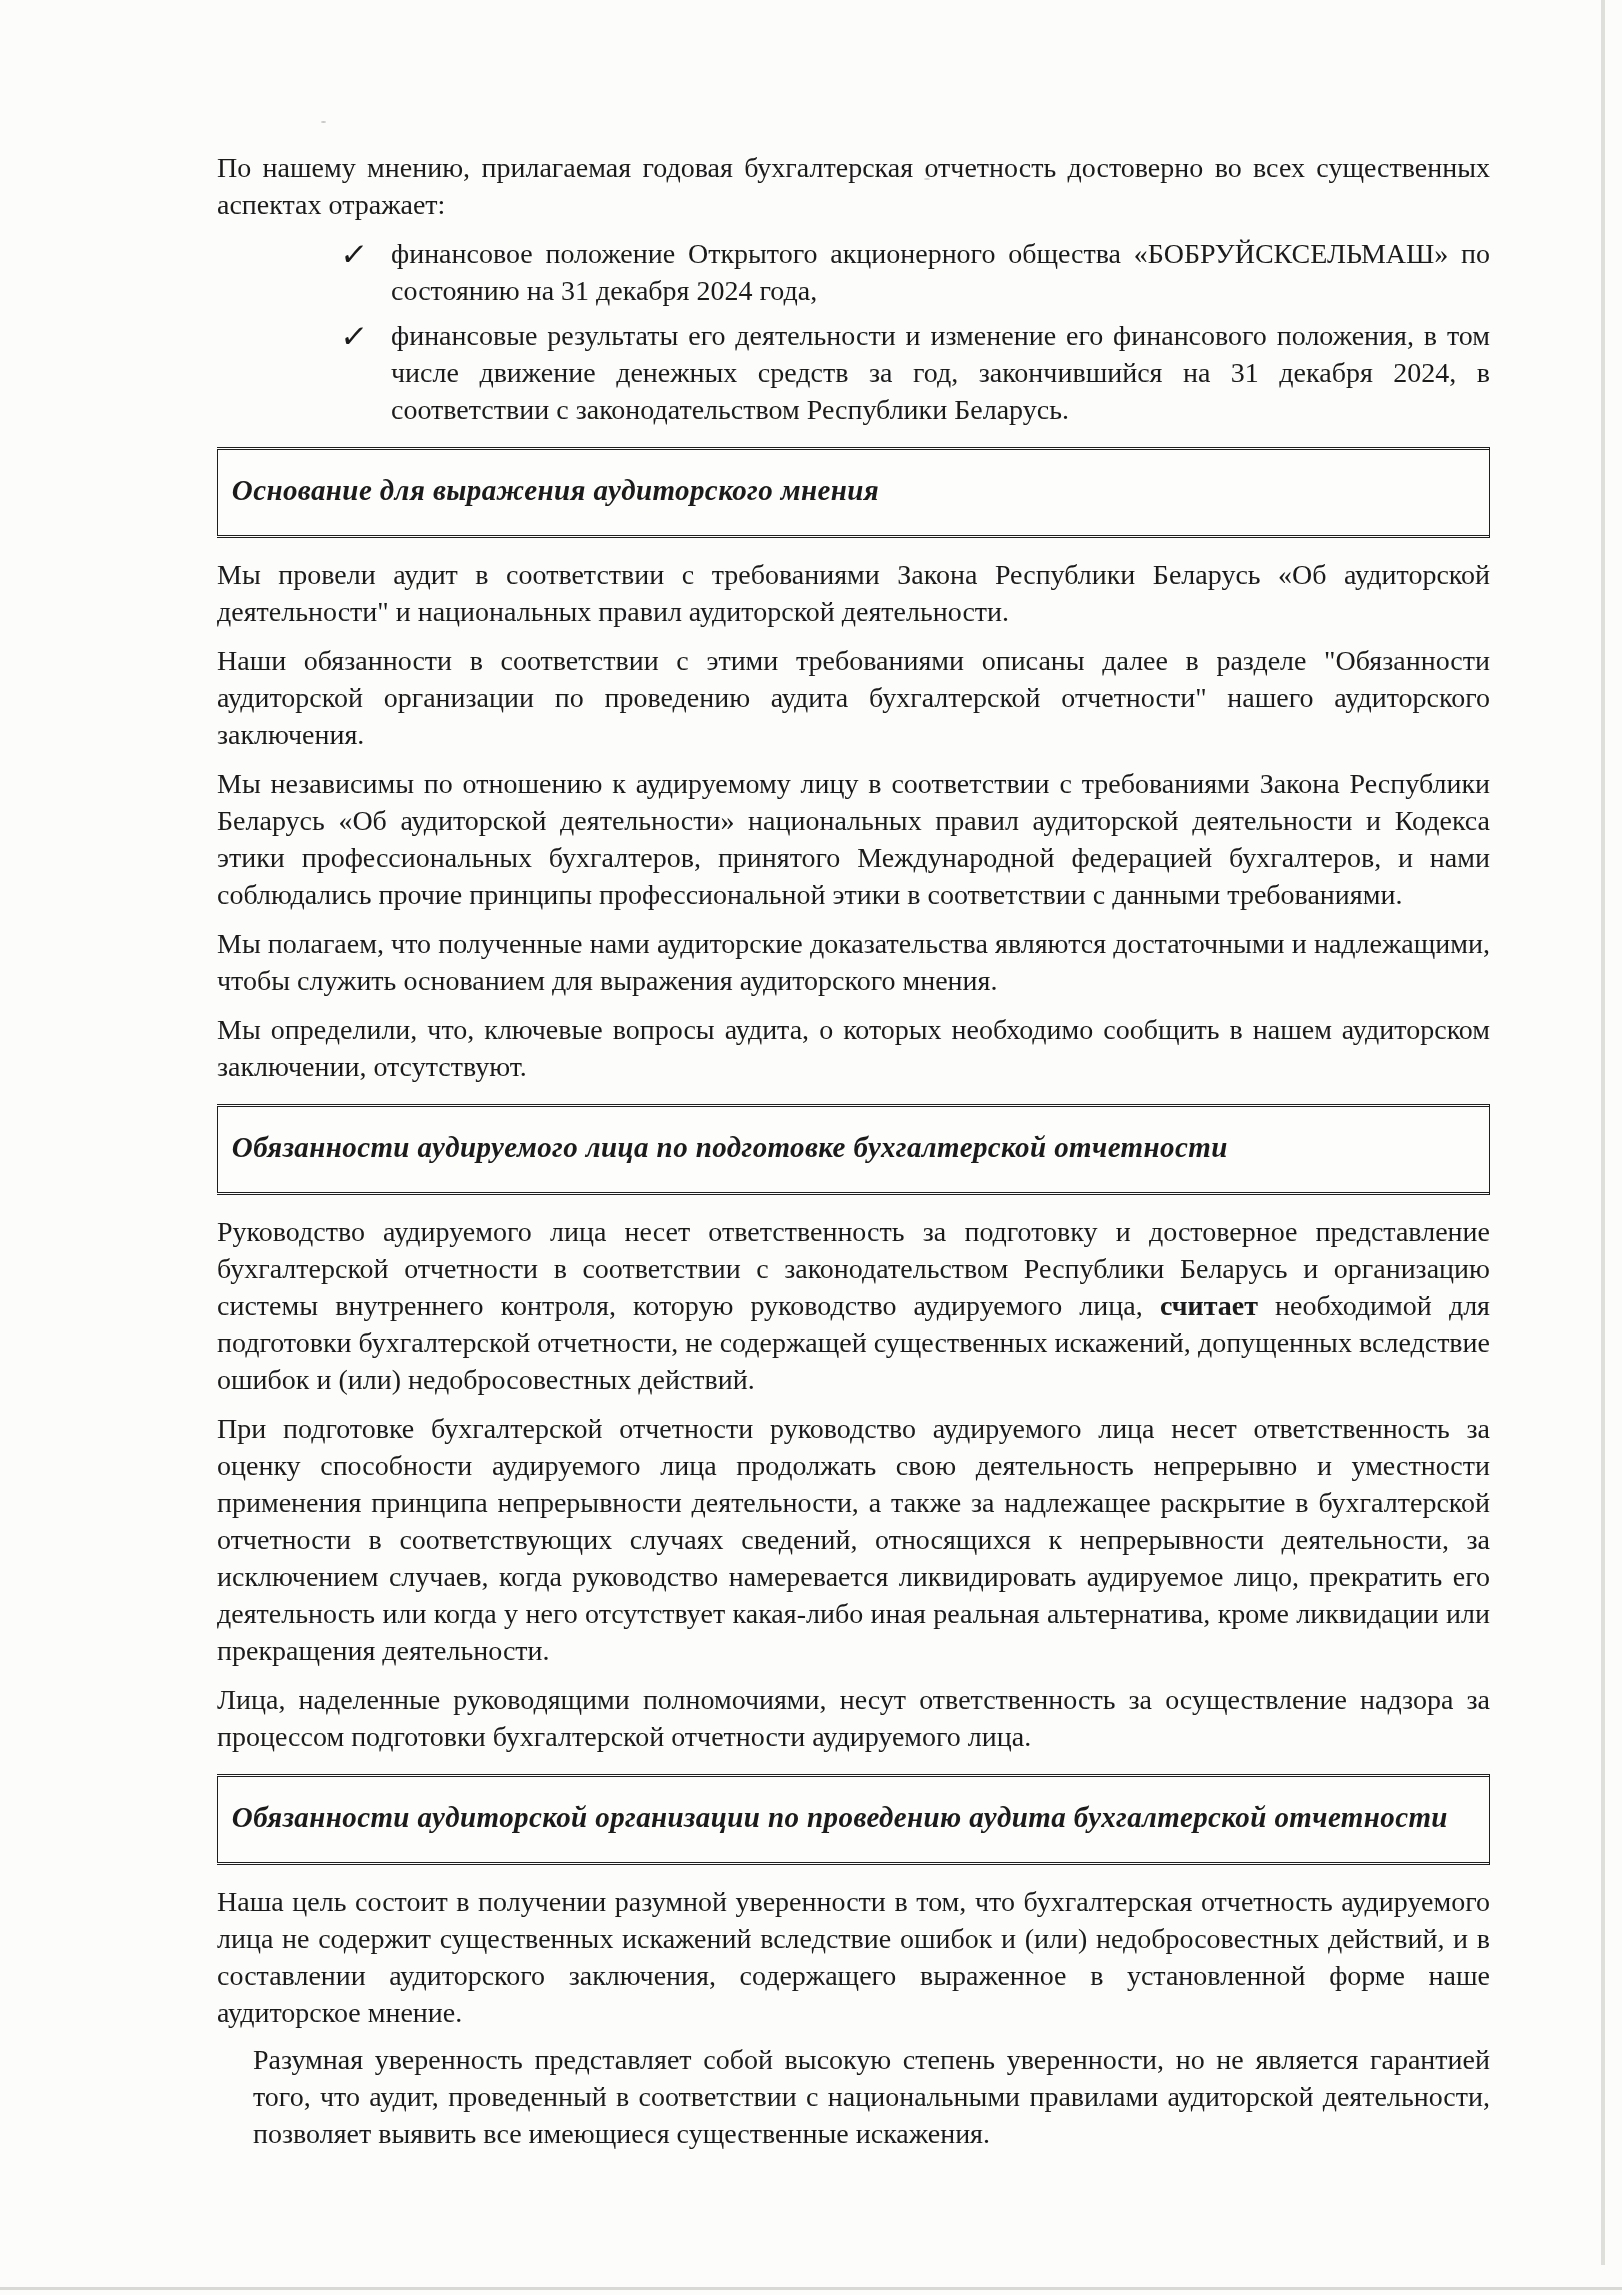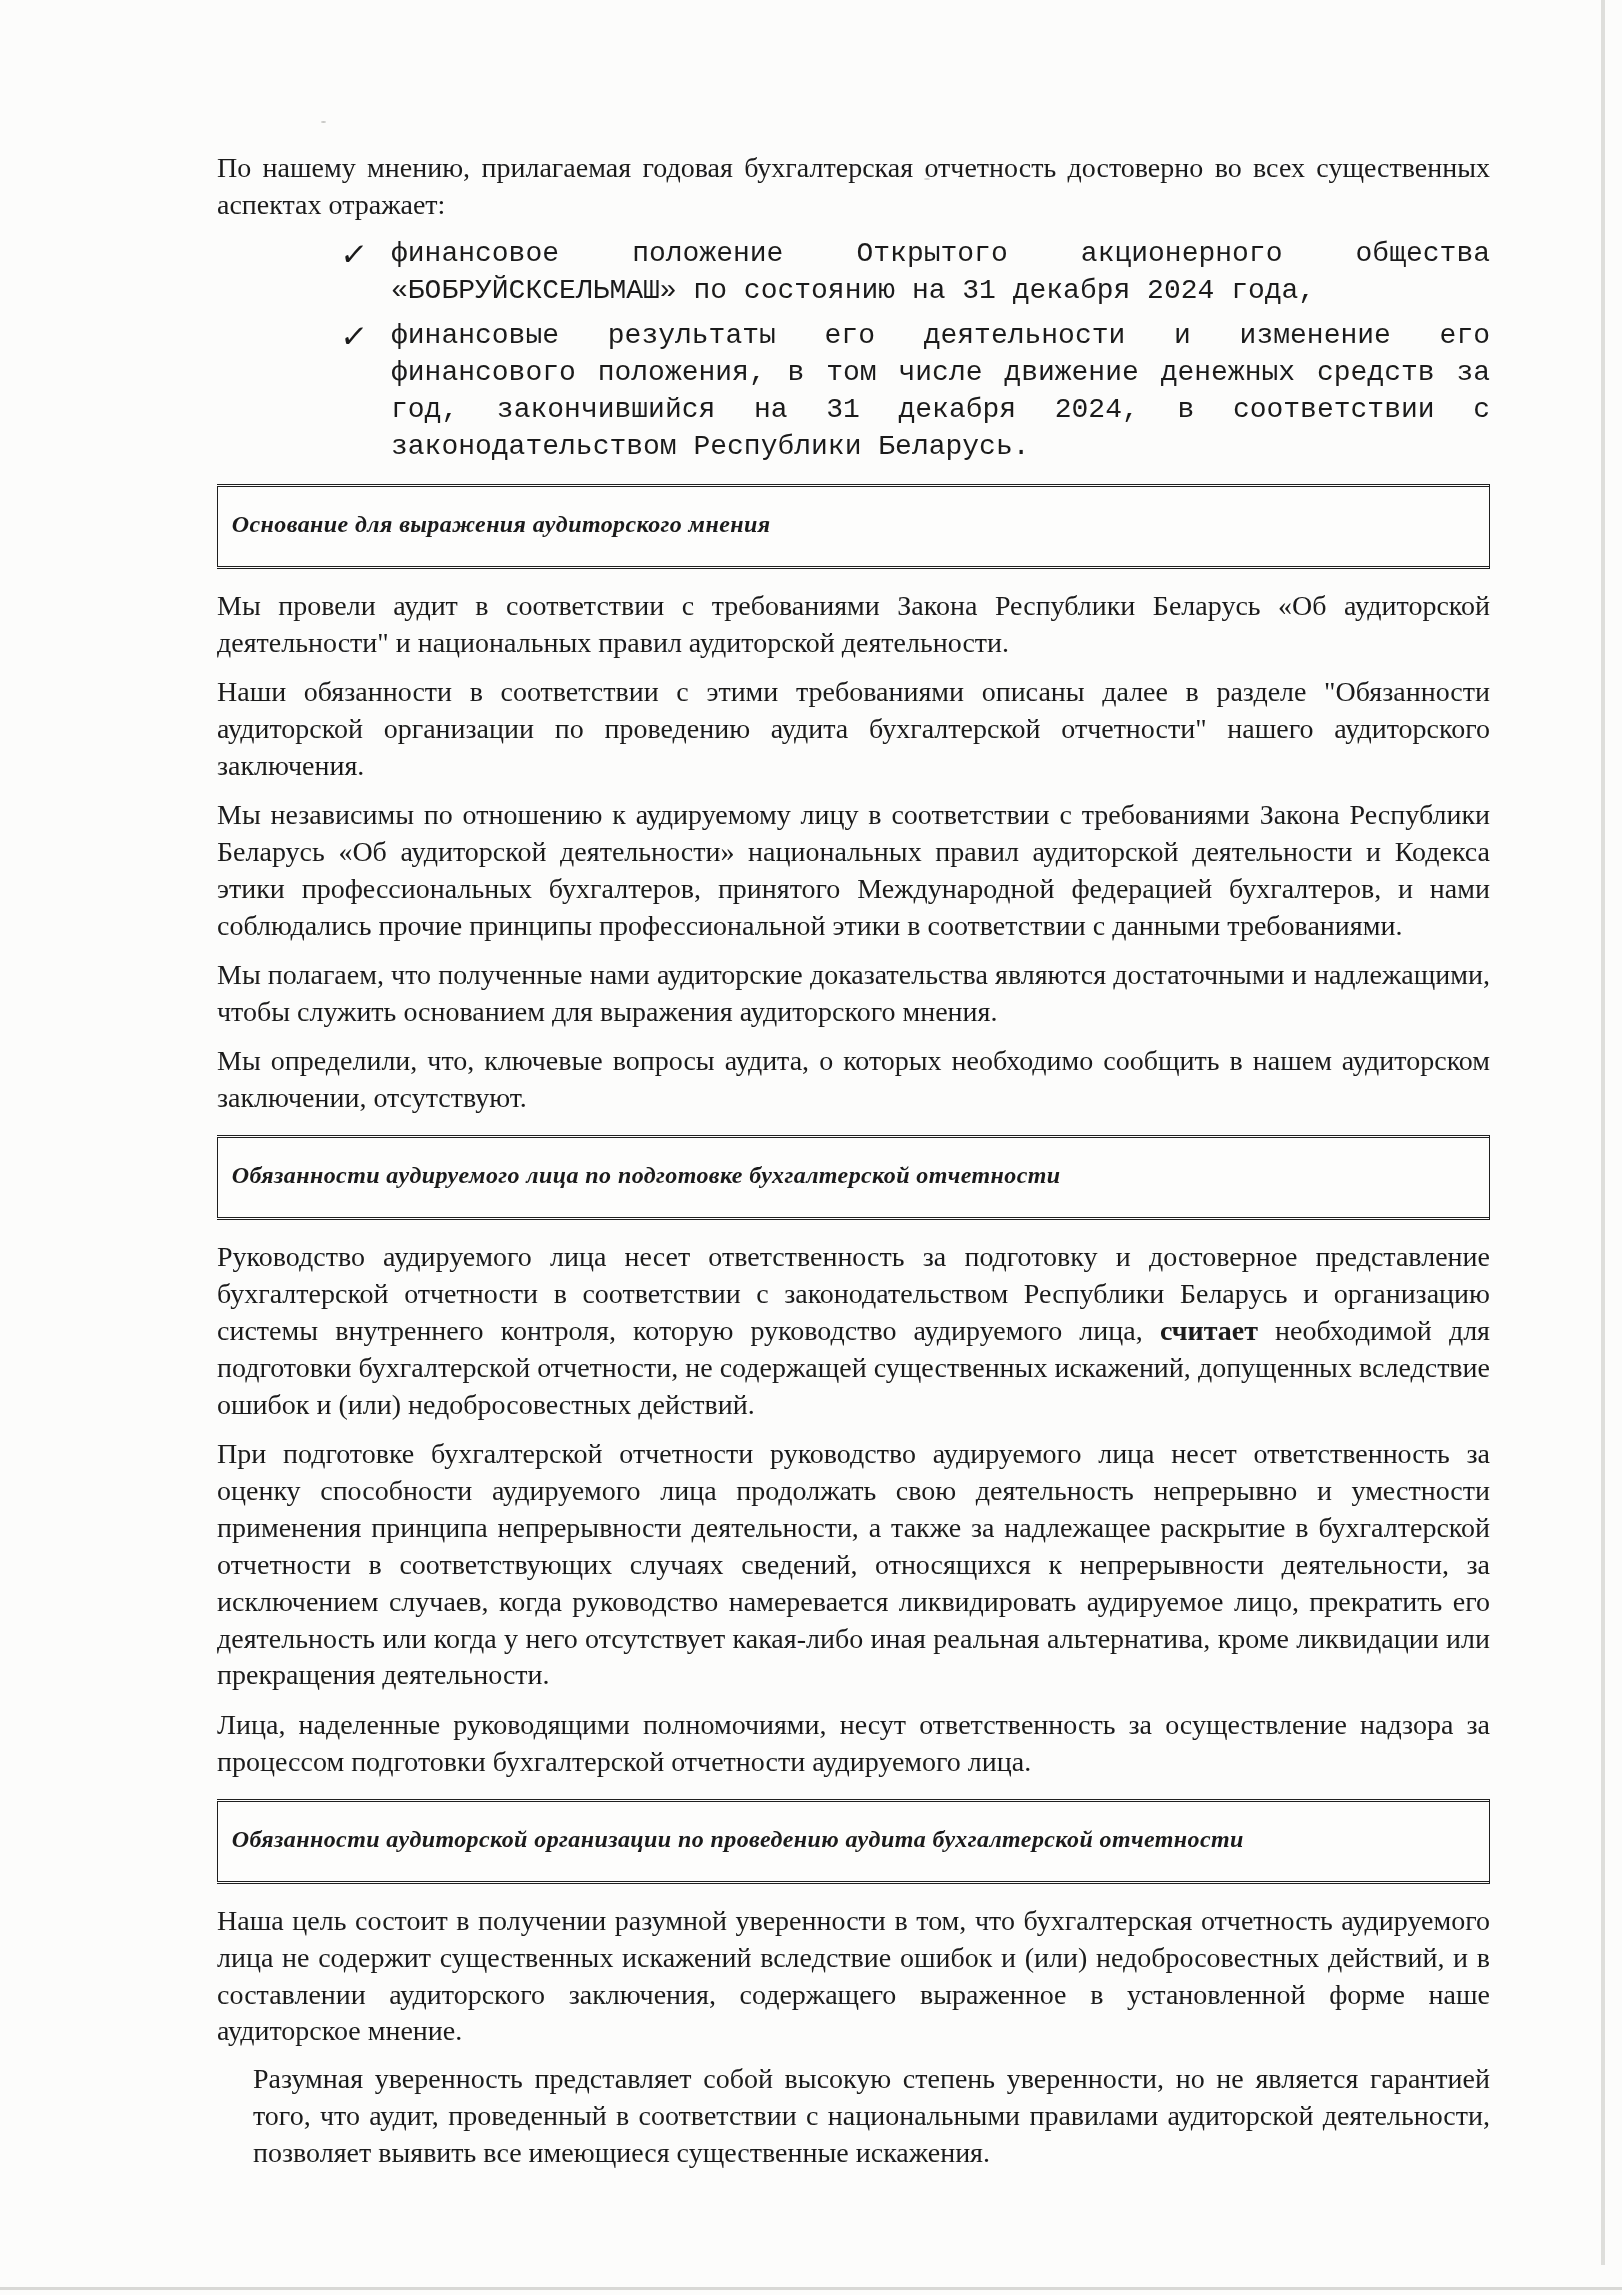--- a/index.html
+++ b/index.html
@@ -42,33 +42,32 @@
   .check-marker {
     flex: 0 0 50px;
     margin-left: 124px;
     font-size: 31px;
     line-height: 1.2;
     transform: skewX(-8deg);
   }
   .check-text {
     flex: 1;
     text-align: justify;
-    font-family: Liberation Mono, monospace;
   }
   .section-heading-box {
     border: 1.5px solid #1f1f1f;
     border-top: 3.1px double #1f1f1f;
     border-bottom: 3.1px double #1f1f1f;
     margin: 18.4px 0 18.4px 0;
     padding: 23px 18.4px 27.5px 13.8px;
     background: #fdfdfc;
   }
   .section-heading-box h2 {
     margin: 0;
-    font-size: 24px;
+    font-size: 29px;
     font-weight: bold;
     font-style: italic;
     line-height: 1.2;
     text-align: left;
     letter-spacing: 0.4px;
   }
   .bold-inline {
     font-weight: bold;
   }
   

